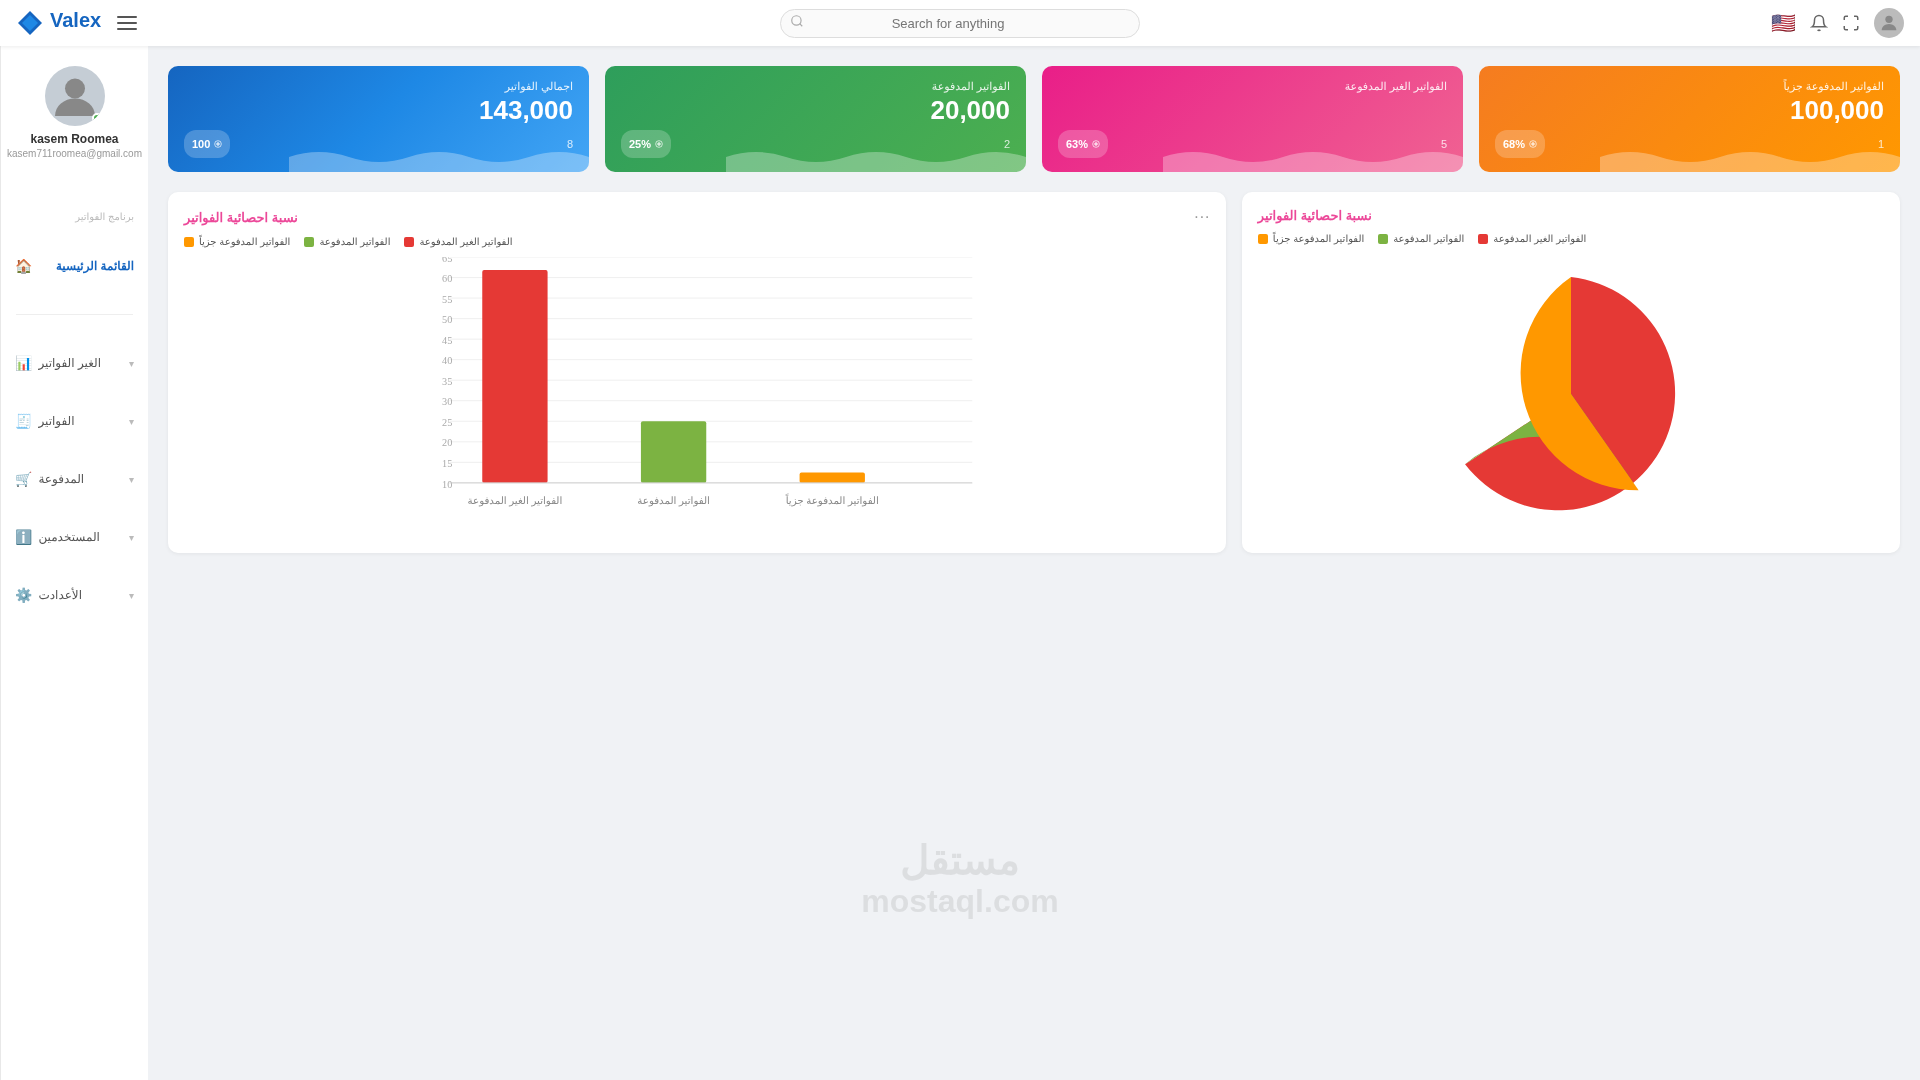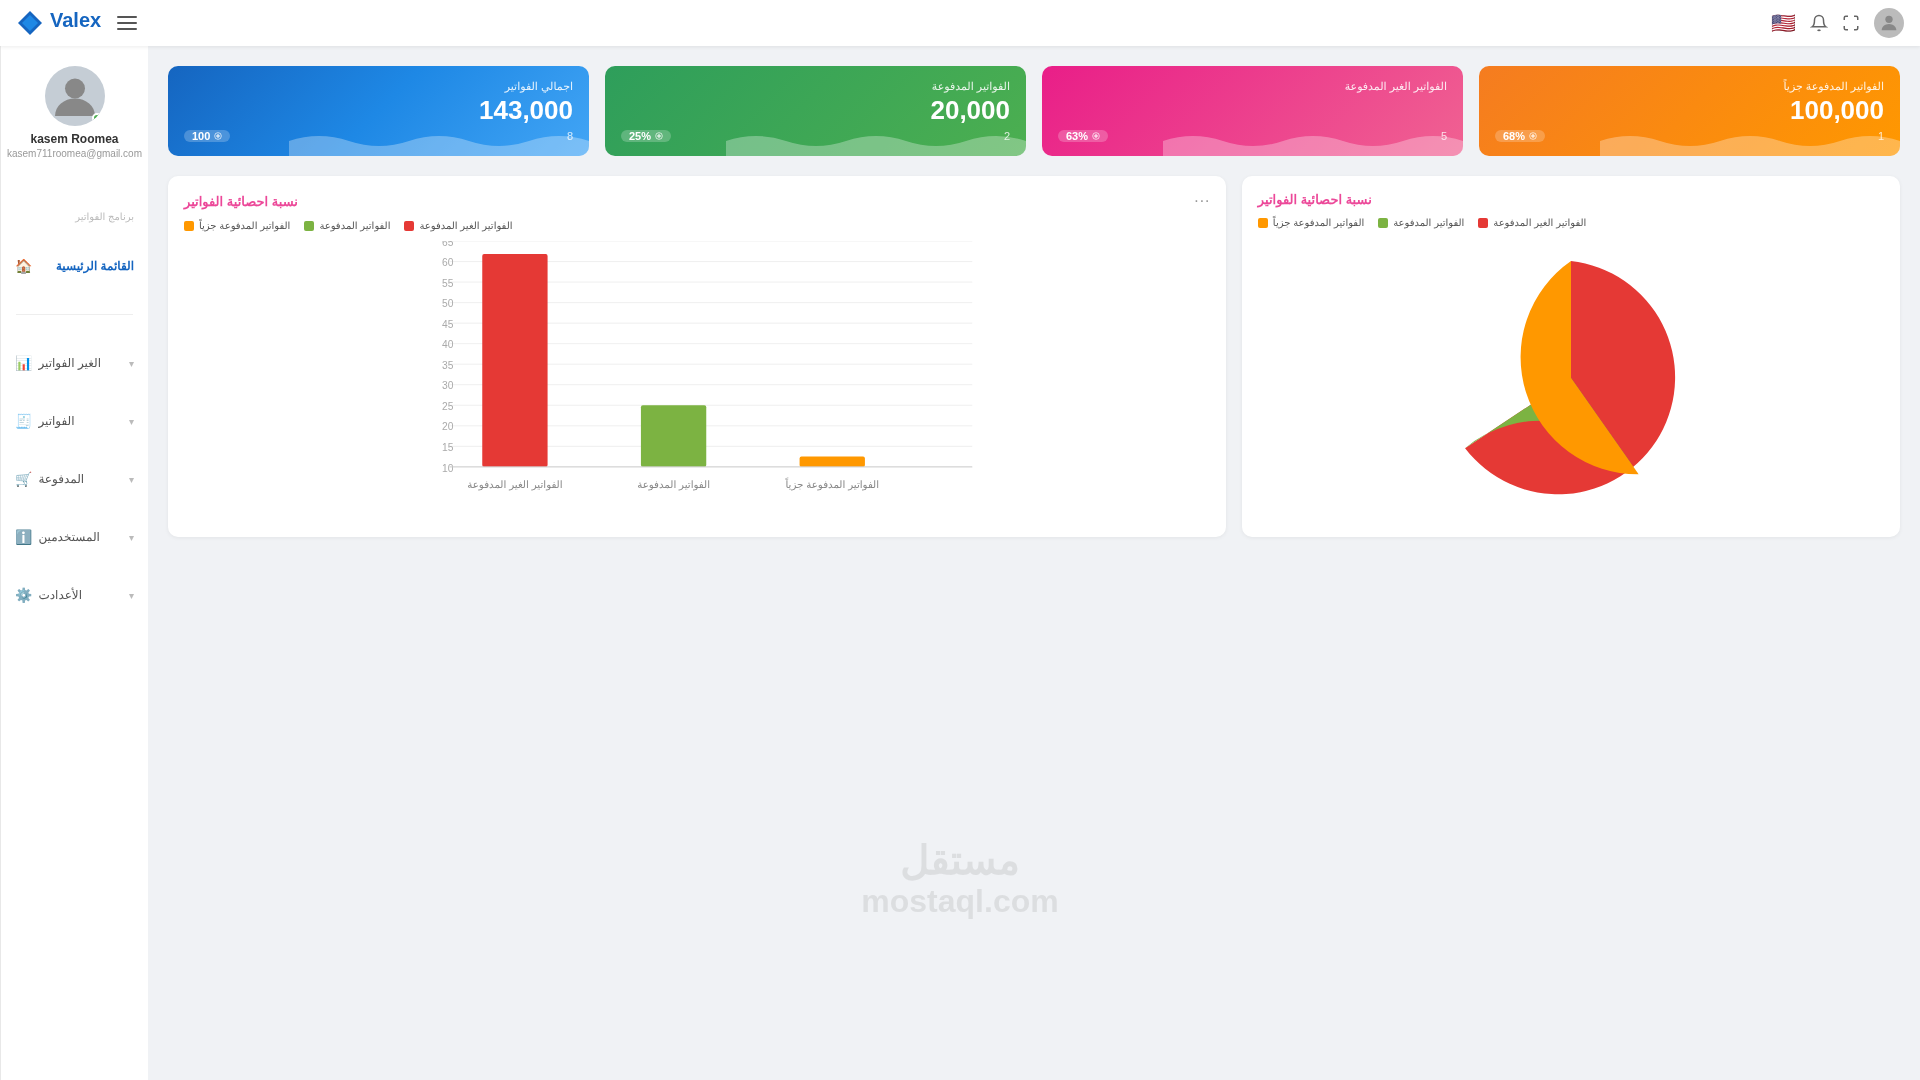--- a/index.html
+++ b/index.html
@@ -222,21 +222,21 @@
     .stat-card-footer {
       display: flex;
       align-items: center;
       justify-content: space-between;
       margin-top: 4px;
     }
     .stat-badge {
       display: flex; align-items: center; gap: 4px;
       background: rgba(255,255,255,0.22);
       border-radius: 12px;
-      padding: 0 8px;
+      padding: 8px 8px;
       font-size: 11px;
       color: #fff;
       font-weight: 600;
     }
     .stat-num {
       font-size: 11px;
       color: rgba(255,255,255,0.8);
     }
     .stat-wave {
       position: absolute;
@@ -297,20 +297,21 @@
       display: flex;
       justify-content: center;
       align-items: center;
       padding: 10px;
     }
 
     
     .bar-chart-area {
       position: relative;
       height: 280px;
+      font-family: Liberation Serif, serif;
     }
 
     
     .watermark {
       position: fixed;
       bottom: 160px;
       left: 50%;
       transform: translateX(-50%);
       opacity: 0.18;
       font-size: 32px;
@@ -343,20 +344,31 @@
     </div>
     <div class="icon-btn">
       <svg width="18" height="18" viewBox="0 0 24 24" fill="none" stroke="#666" stroke-width="2">
           <path d="M18 8A6 6 0 0 0 6 8c0 7-3 9-3 9h18s-3-2-3-9"></path>
           <path d="M13.73 21a2 2 0 0 1-3.46 0"></path>
         </svg>
     </div>
     <span class="flag">🇺🇸</span>
   </div>
 
+  <div class="search-bar" style="position:absolute;left:50%;transform:translateX(-50%);width:360px;">
+    <div style="position:relative;">
+      <span class="search-icon-wrap">
+        <svg width="14" height="14" viewBox="0 0 24 24" fill="none" stroke="#aaa" stroke-width="2">
+            <circle cx="11" cy="11" r="8"></circle>
+            <line x1="21" y1="21" x2="16.65" y2="16.65"></line>
+          </svg>
+      </span>
+      <input type="text" placeholder="Search for anything" style="">
+    </div>
+  </div>
 
   <div class="header-right">
     <div class="hamburger">
       <span></span>
         <span></span>
         <span></span>
     </div>
     <div class="valex-logo">
       <span>Valex</span>
       <svg width="28" height="28" viewBox="0 0 28 28">

